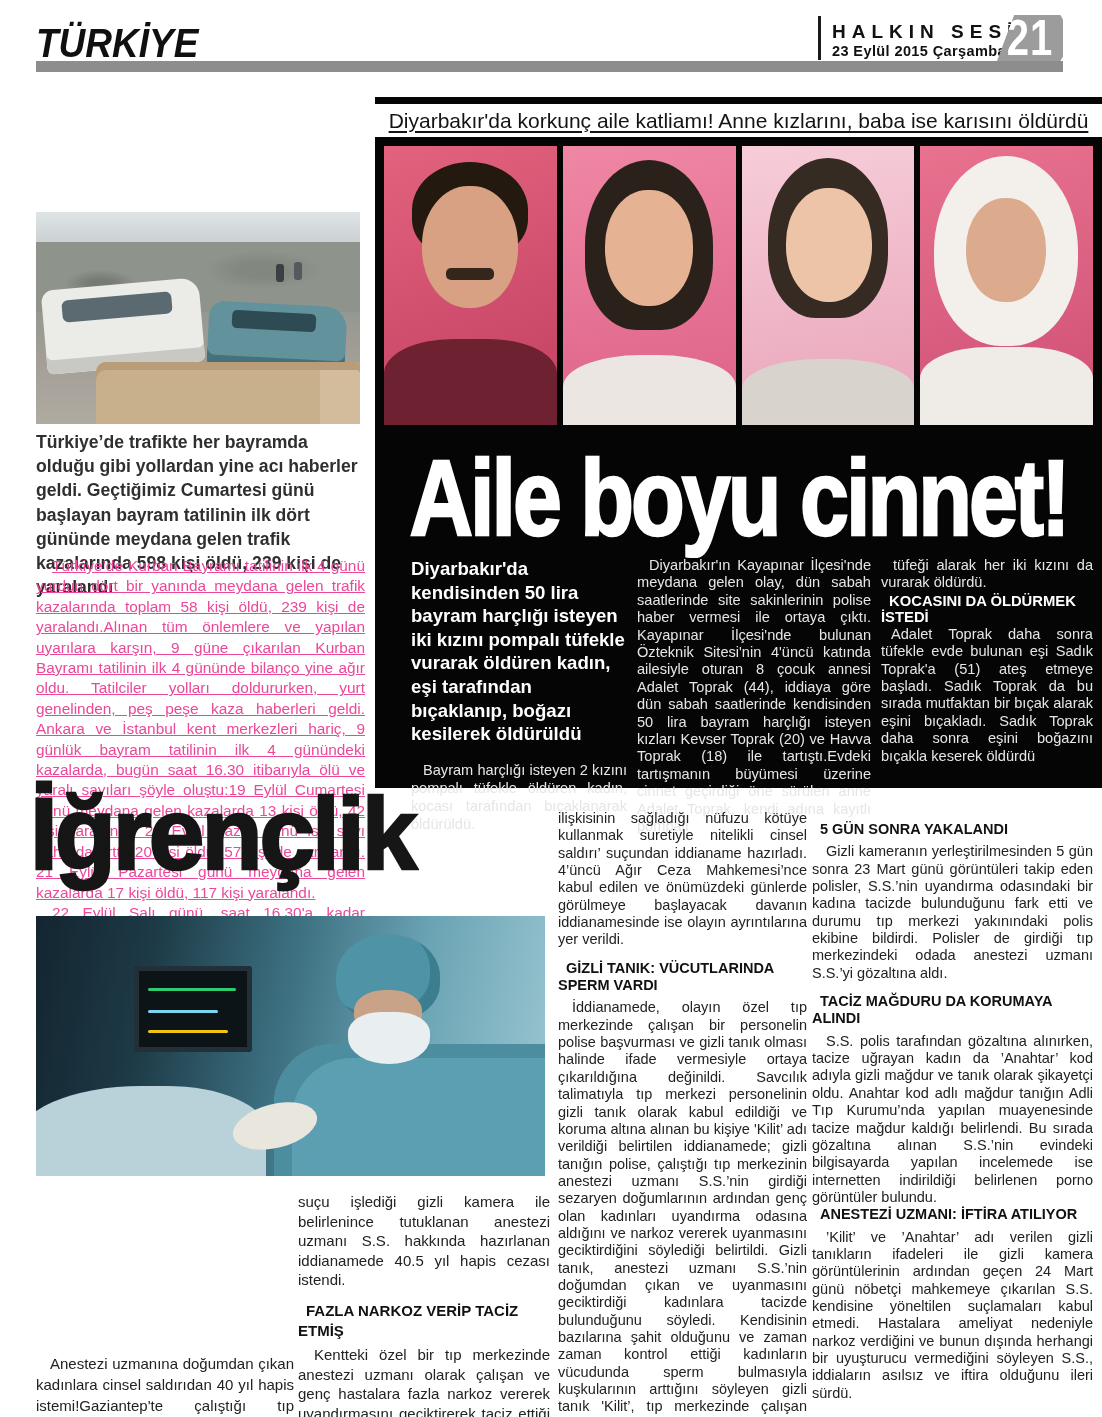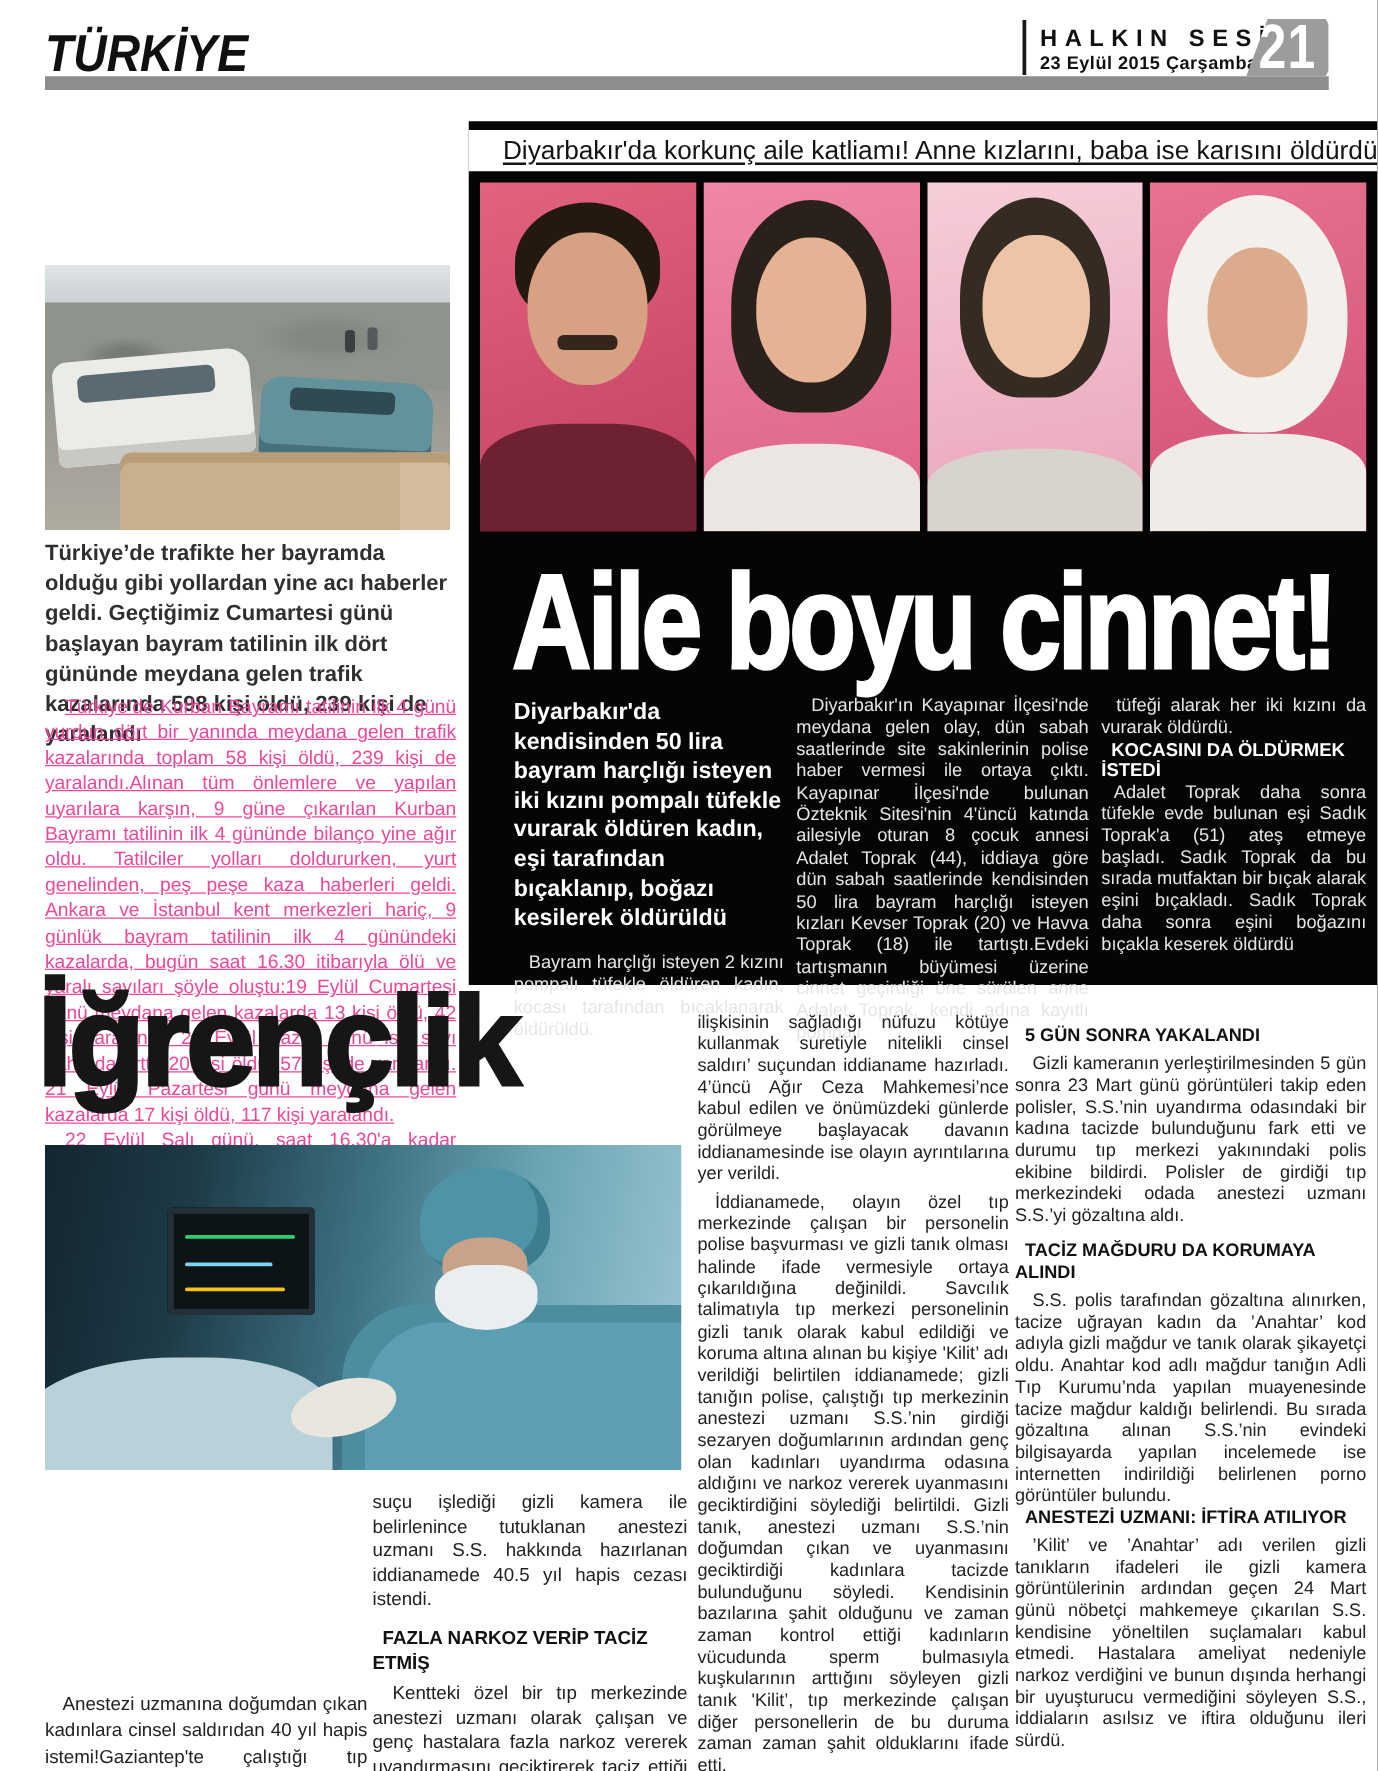--- a/index.html
+++ b/index.html
@@ -41,21 +41,21 @@
   .crash-car{position:absolute;left:172px;top:92px;width:138px;height:66px;background:#62929b;
     border-radius:16px 22px 8px 8px;transform:rotate(3deg);box-shadow:inset 0 -12px 0 #46707a;}
   .crash-car-win{position:absolute;left:196px;top:100px;width:84px;height:18px;background:#2e4a52;
     border-radius:5px;transform:rotate(3deg);}
   .crash-debris{position:absolute;left:60px;top:150px;width:264px;height:70px;background:#c8b08d;
     border-radius:10px 4px 0 0;box-shadow:inset 0 8px 0 #b89d78, inset -40px 0 0 #d2bc9b;}
   .crash-fig{position:absolute;width:8px;height:18px;background:#3c3f42;border-radius:3px;}
 
   
   .family-box{left:375px;top:97px;width:727px;height:691px;background:#050505;}
-  .kicker-strip{margin-top:7px;height:33px;background:#ffffff;display:flex;align-items:center;justify-content:flex-end;}
+  .kicker-strip{margin-top:7px;height:33px;background:#ffffff;display:flex;align-items:center;justify-content:center;}
   .kicker-strip span{font-size:21px;color:#141414;text-decoration:underline;text-underline-offset:3px;}
   .photos-row{display:flex;gap:6px;padding:9px 9px 0 9px;height:279px;}
   .portrait{flex:1;position:relative;overflow:hidden;}
   .po-hair{position:absolute;border-radius:50% 50% 40% 40%;}
   .po-face{position:absolute;border-radius:48%;}
   .po-body{position:absolute;left:0;right:0;bottom:0;}
   .family-headline{margin-top:12px;height:104px;text-align:center;color:#fff;
     font-size:88px;font-weight:700;line-height:100px;letter-spacing:-3px;
     transform:scaleY(1.22);transform-origin:center top;-webkit-text-stroke:2px #fff;}
   .family-cols{display:flex;gap:10px;padding:0 9px;margin-top:16px;color:#e6e6e6;}
@@ -206,20 +206,21 @@
   </div>
 
   <div class="abs b-col ig-col2">
     <p class="p1">suçu işlediği gizli kamera ile belirlenince tutuklanan anestezi uzmanı S.S. hakkında hazırlanan iddianamede 40.5 yıl hapis cezası istendi.</p>
     <p class="b-sub m-gap">FAZLA NARKOZ VERİP TACİZ ETMİŞ</p>
     <p class="p2 s-gap">Kentteki özel bir tıp merkezinde anestezi uzmanı olarak çalışan ve genç hastalara fazla narkoz vererek uyandırmasını geciktirerek taciz ettiği öne sürülen S.S., geçen mart ayında tutuklandı. Olayın ardından soruşturmasını tamamlayan savcılık tarafından S.S. hakkında; ’uyuşturucu ve uyutucu madde vermek suretiyle savunmasız durumda kalan kişiye hizmet</p>
   </div>
 
   <div class="abs b-col ig-col3">
     <p>ilişkisinin sağladığı nüfuzu kötüye kullanmak suretiyle nitelikli cinsel saldırı’ suçundan iddianame hazırladı. 4’üncü Ağır Ceza Mahkemesi’nce kabul edilen ve önümüzdeki günlerde görülmeye başlayacak davanın iddianamesinde ise olayın ayrıntılarına yer verildi.</p>
+    <p class="b-sub m-gap">GİZLİ TANIK: VÜCUTLARINDA SPERM VARDI</p>
     <p class="ind s-gap">İddianamede, olayın özel tıp merkezinde çalışan bir personelin polise başvurması ve gizli tanık olması halinde ifade vermesiyle ortaya çıkarıldığına değinildi. Savcılık talimatıyla tıp merkezi personelinin gizli tanık olarak kabul edildiği ve koruma altına alınan bu kişiye 'Kilit’ adı verildiği belirtilen iddianamede; gizli tanığın polise, çalıştığı tıp merkezinin anestezi uzmanı S.S.’nin girdiği sezaryen doğumlarının ardından genç olan kadınları uyandırma odasına aldığını ve narkoz vererek uyanmasını geciktirdiğini söylediği belirtildi. Gizli tanık, anestezi uzmanı S.S.’nin doğumdan çıkan ve uyanmasını geciktirdiği kadınlara tacizde bulunduğunu söyledi. Kendisinin bazılarına şahit olduğunu ve zaman zaman kontrol ettiği kadınların vücudunda sperm bulmasıyla kuşkularının arttığını söyleyen gizli tanık 'Kilit’, tıp merkezinde çalışan diğer personellerin de bu duruma zaman zaman şahit olduklarını ifade etti.</p>
 
   </div>
 
   <div class="abs b-col ig-col4">
     <p class="b-sub m-gap">5 GÜN SONRA YAKALANDI</p>
     <p class="ind s-gap">Gizli kameranın yerleştirilmesinden 5 gün sonra 23 Mart günü görüntüleri takip eden polisler, S.S.’nin uyandırma odasındaki bir kadına tacizde bulunduğunu fark etti ve durumu tıp merkezi yakınındaki polis ekibine bildirdi. Polisler de girdiği tıp merkezindeki odada anestezi uzmanı S.S.’yi gözaltına aldı.</p>
     <p class="b-sub m-gap">TACİZ MAĞDURU DA KORUMAYA ALINDI</p>
     <p class="ind s-gap">S.S. polis tarafından gözaltına alınırken, tacize uğrayan kadın da ’Anahtar’ kod adıyla gizli mağdur ve tanık olarak şikayetçi oldu. Anahtar kod adlı mağdur tanığın Adli Tıp Kurumu’nda yapılan muayenesinde tacize mağdur kaldığı belirlendi. Bu sırada gözaltına alınan S.S.’nin evindeki bilgisayarda yapılan incelemede ise internetten indirildiği belirlenen porno görüntüler bulundu.</p>
     <p class="b-sub">ANESTEZİ UZMANI: İFTİRA ATILIYOR</p>

